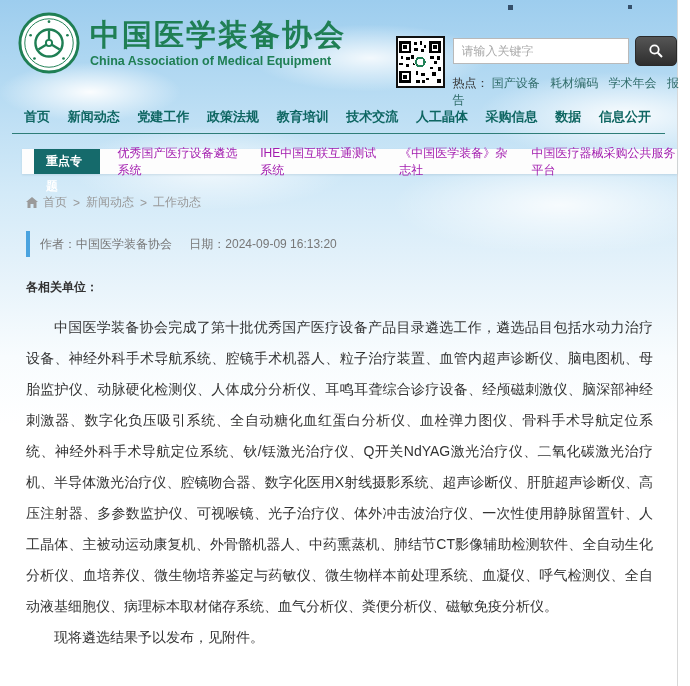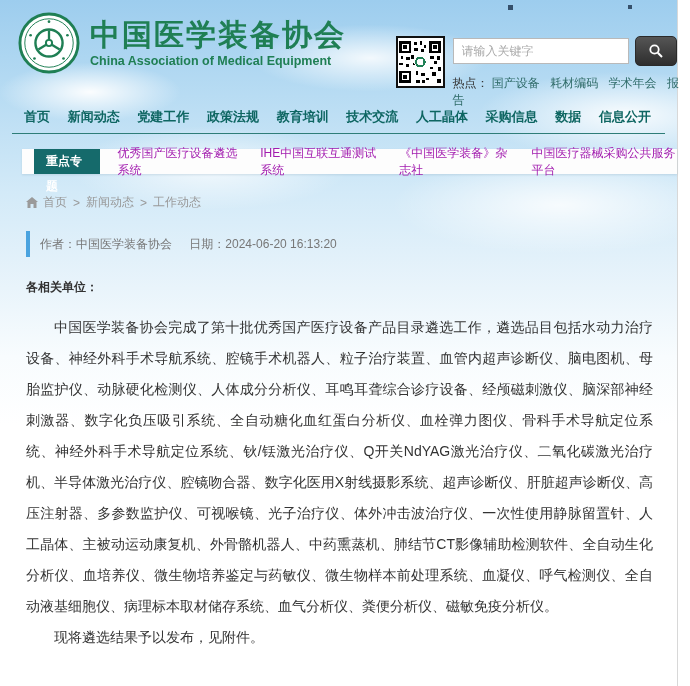--- a/index.html
+++ b/index.html
@@ -181,21 +181,21 @@
     <span class="sep">&gt;</span>
     <a href="#">新闻动态</a>
     <span class="sep">&gt;</span>
     <a href="#">工作动态</a>
   </div>
 
   <div class="article">
 
     <div class="meta">
       <span style="margin-right:0">作者：</span><span>中国医学装备协会</span>
-      <span style="margin-right:0">日期：</span><span style="margin-right:0">2024-06-20 16:13:20</span>
+      <span style="margin-right:0">日期：</span><span style="margin-right:0">2024-09-09 16:13:20</span>
     </div>
 
     <div class="salute">各相关单位：</div>
 
     <div class="para">中国医学装备协会完成了第十批优秀国产医疗设备产品目录遴选工作，遴选品目包括水动力治疗设备、神经外科手术导航系统、腔镜手术机器人、粒子治疗装置、血管内超声诊断仪、脑电图机、母胎监护仪、动脉硬化检测仪、人体成分分析仪、耳鸣耳聋综合诊疗设备、经颅磁刺激仪、脑深部神经刺激器、数字化负压吸引系统、全自动糖化血红蛋白分析仪、血栓弹力图仪、骨科手术导航定位系统、神经外科手术导航定位系统、钬/铥激光治疗仪、Q开关NdYAG激光治疗仪、二氧化碳激光治疗机、半导体激光治疗仪、腔镜吻合器、数字化医用X射线摄影系统、超声诊断仪、肝脏超声诊断仪、高压注射器、多参数监护仪、可视喉镜、光子治疗仪、体外冲击波治疗仪、一次性使用静脉留置针、人工晶体、主被动运动康复机、外骨骼机器人、中药熏蒸机、肺结节CT影像辅助检测软件、全自动生化分析仪、血培养仪、微生物培养鉴定与药敏仪、微生物样本前处理系统、血凝仪、呼气检测仪、全自动液基细胞仪、病理标本取材储存系统、血气分析仪、粪便分析仪、磁敏免疫分析仪。</div>
 
     <div class="para2">现将遴选结果予以发布，见附件。</div>
 
   </div>
 

